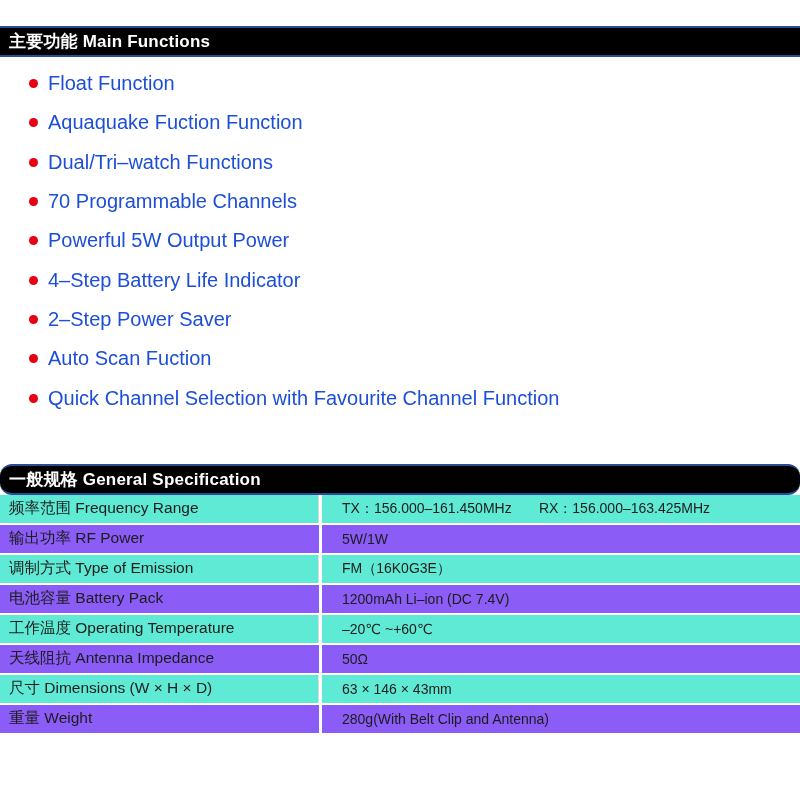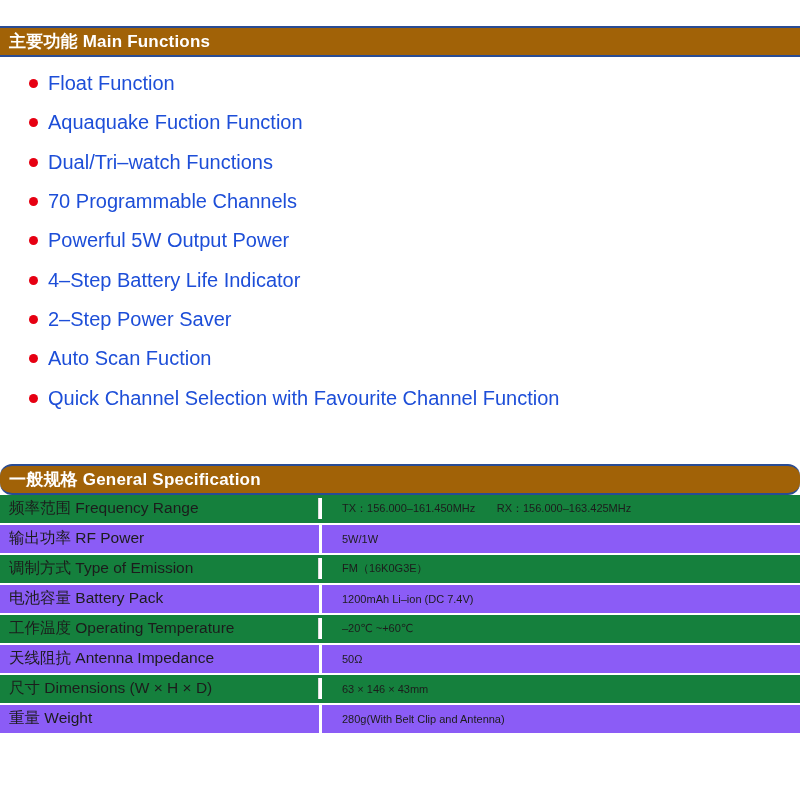--- a/index.html
+++ b/index.html
@@ -13,21 +13,21 @@
     height: 800px;
     background: #ffffff;
     font-family: "Liberation Sans", "DejaVu Sans", sans-serif;
     color: #1c1c1c;
     overflow: hidden;
   }
   .section-header {
     box-sizing: border-box;
     width: 800px;
     height: 31px;
-    background: #a16207;
+    background: #000000;
     border-top: 2px solid #294c94;
     border-bottom: 2px solid #294c94;
     color: #ffffff;
     font-size: 17px;
     font-weight: bold;
     line-height: 27px;
     padding-left: 9px;
     letter-spacing: 0.2px;
   }
   .header-main {
@@ -63,40 +63,40 @@
   .spec-table {
     width: 800px;
   }
   .spec-row {
     box-sizing: border-box;
     display: flex;
     height: 30px;
     border-bottom: 2px solid #ffffff;
   }
   .spec-row.gray  { background: #8b5cf6; }
-  .spec-row.white { background: #15803d; align-items: center; }
+  .spec-row.white { background: #5eead4; }
   .spec-label {
     box-sizing: border-box;
     flex: 0 0 322px;
     width: 322px;
     border-right: 3px solid #ffffff;
     padding-left: 9px;
     display: flex;
     align-items: center;
     font-size: 15.5px;
   }
   .spec-row.white .spec-label {
     box-shadow: inset -1px 0 0 #dcdcdc;
   }
   .spec-value {
     flex: 1 1 auto;
     padding-left: 20px;
     display: flex;
     align-items: center;
-    font-size: 11px;
+    font-size: 14px;
     white-space: pre;
   }
 </style>
 </head>
 <body>
 
 <div class="page">
 
   <div class="section-header header-main">主要功能 Main Functions</div>
 

